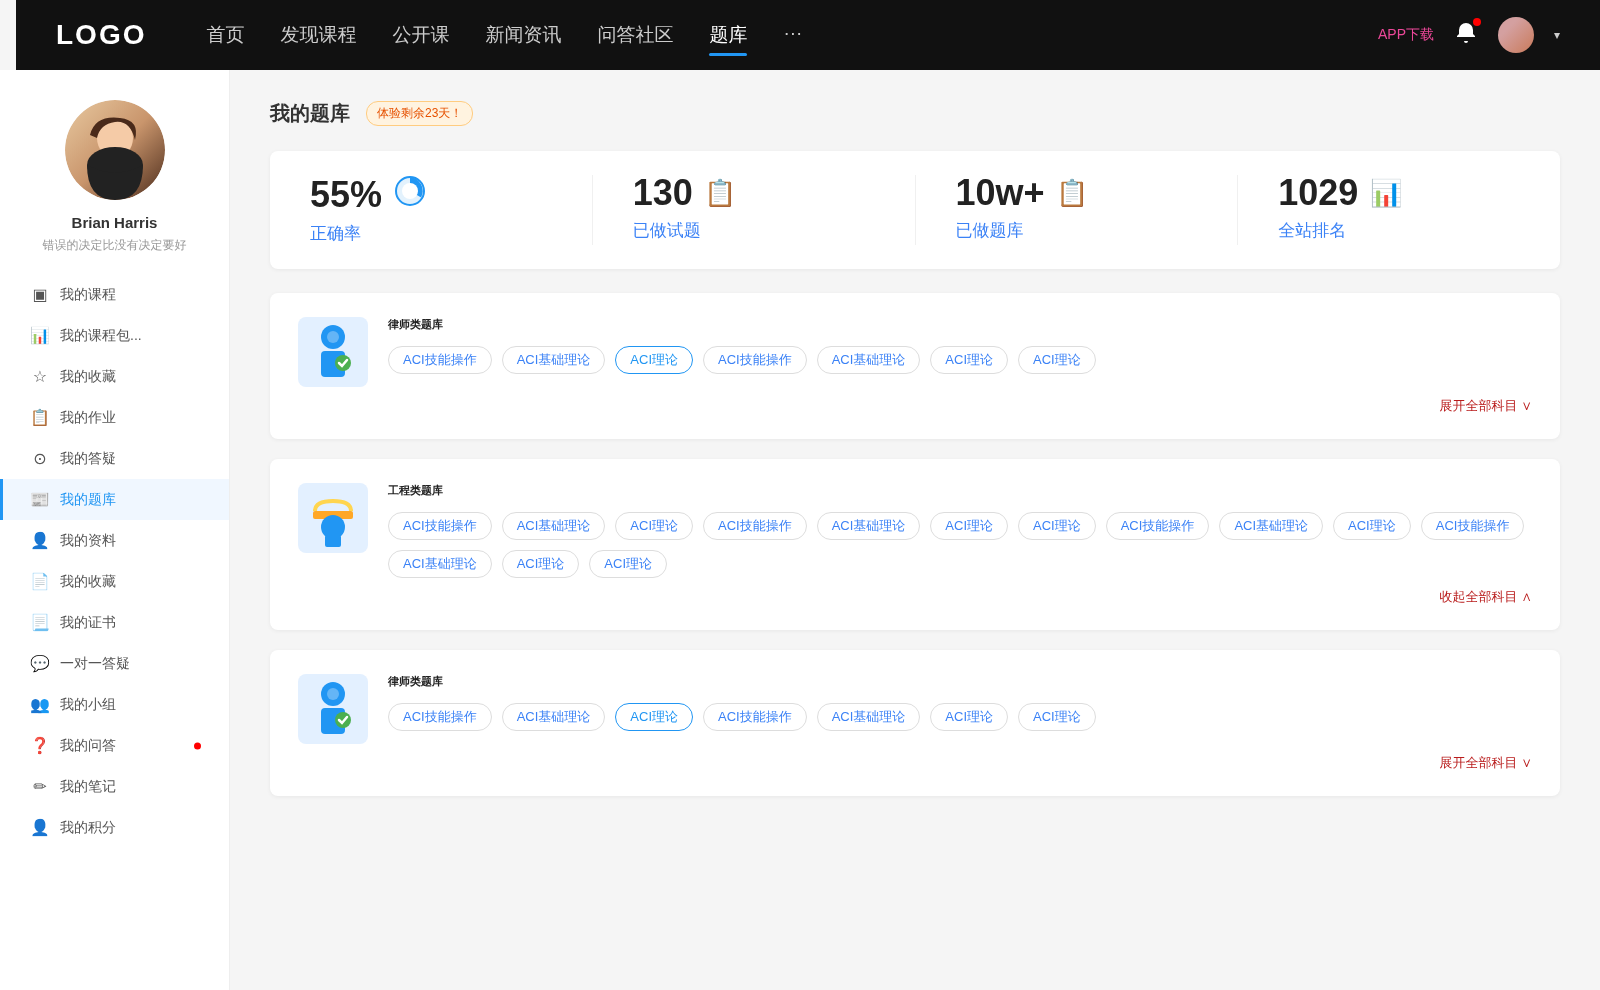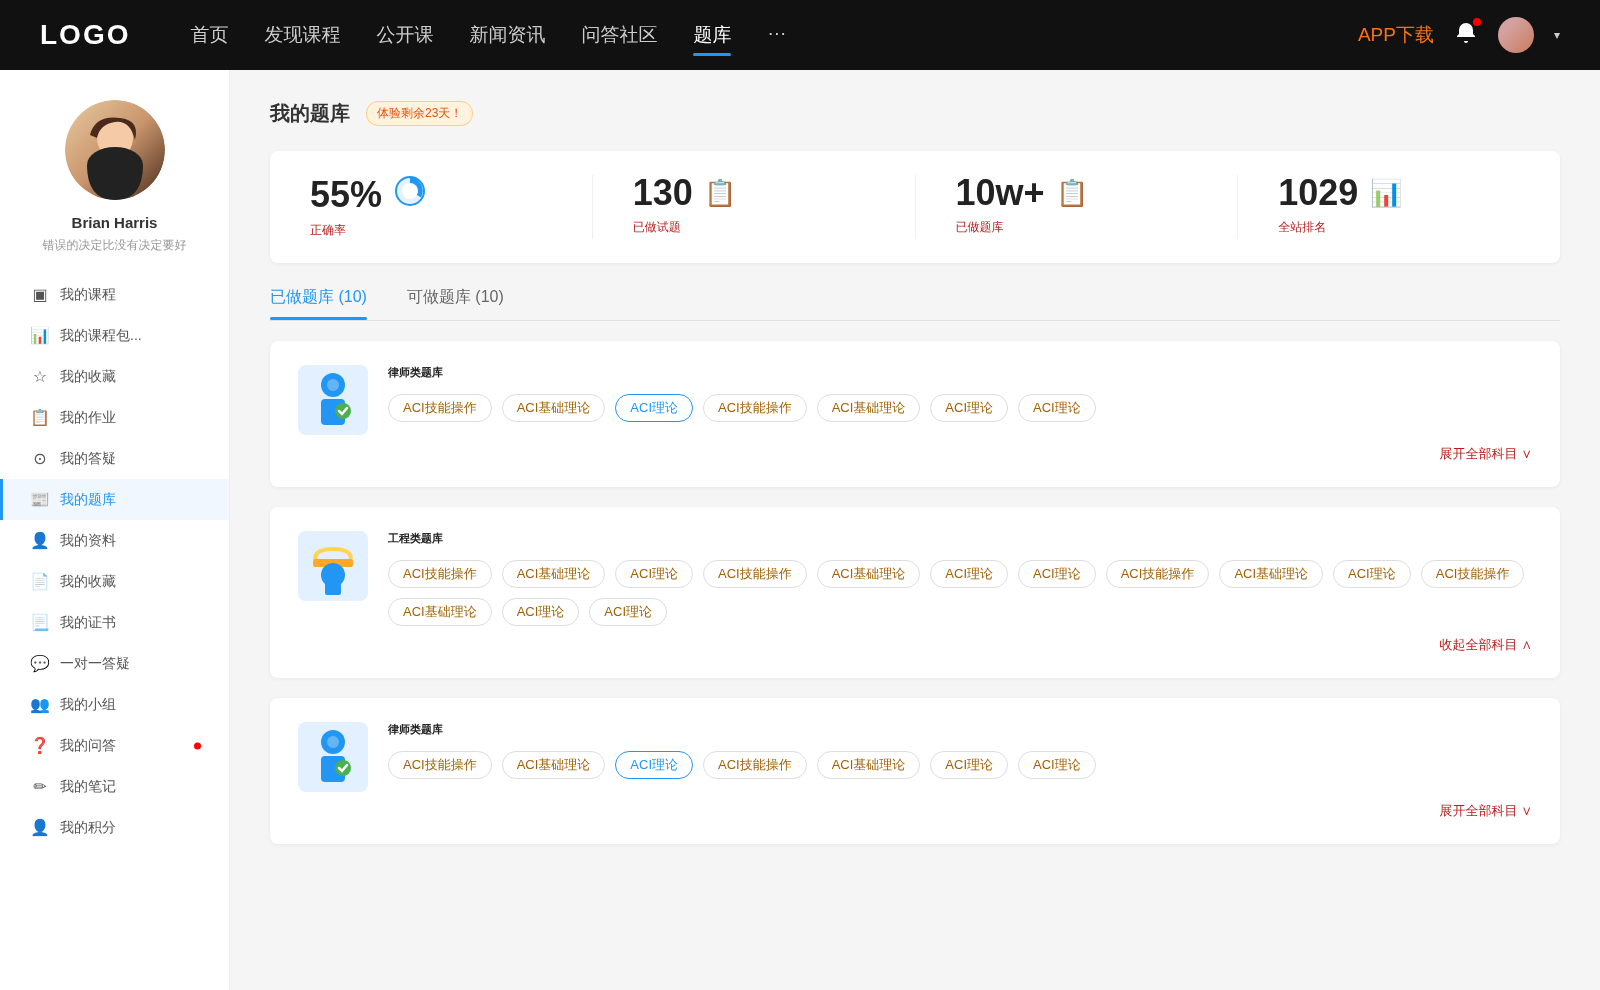--- a/index.html
+++ b/index.html
@@ -6,21 +6,21 @@
     body { font-family: 'PingFang SC', 'Microsoft YaHei', sans-serif; background: #f5f5f5; min-height: 990px; }
 
     
     .navbar {
       background: #111;
       height: 70px;
       display: flex;
       align-items: center;
       padding: 0 40px;
       position: fixed;
-      top: 0; left: 0; right: 0;
+      top: 0; left: 16px; right: 0;
       z-index: 100;
     }
     .navbar-logo {
       color: #fff;
       font-size: 28px;
       font-weight: bold;
       letter-spacing: 2px;
       margin-right: 60px;
     }
     .navbar-nav {
@@ -46,22 +46,22 @@
       height: 3px;
       background: #2196f3;
       border-radius: 2px;
     }
     .navbar-right {
       display: flex;
       align-items: center;
       gap: 20px;
     }
     .nav-app-download {
-      color: #f97316;
-      font-size: 19px;
+      color: #ec4899;
+      font-size: 14px;
       cursor: pointer;
     }
     .nav-bell {
       position: relative;
       cursor: pointer;
     }
     .nav-bell-icon {
       width: 24px;
       height: 24px;
       fill: #fff;
@@ -225,22 +225,22 @@
     .stat-value {
       font-size: 36px;
       font-weight: 700;
       color: #222;
       line-height: 1;
     }
     .stat-icon {
       font-size: 28px;
     }
     .stat-label {
-      font-size: 12px;
-      color: #b91c1c;
+      font-size: 17px;
+      color: #3b82f6;
       margin-top: 8px;
     }
 
     
     .tabs-row {
       display: flex;
       gap: 40px;
       margin-bottom: 20px;
       border-bottom: 1px solid #e0e0e0;
       padding-bottom: 0;
@@ -296,21 +296,21 @@
       color: #222;
       margin-bottom: 14px;
     }
     .bank-tags {
       display: flex;
       flex-wrap: wrap;
       gap: 10px;
     }
     .bank-tag {
       font-size: 13px;
-      color: #a16207;
+      color: #3b82f6;
       border: 1px solid #ddd;
       border-radius: 16px;
       padding: 4px 14px;
       cursor: pointer;
     }
     .bank-tag.selected {
       border-color: #2196f3;
       color: #2196f3;
       background: #fff;
     }
@@ -474,24 +474,20 @@
   </div>
         <div class="stat-item">
     <div class="stat-main">
       <span class="stat-value">1029</span>
       <span class="stat-icon"><span style="font-size:26px;color:#f44336">📊</span></span>
     </div>
     <span class="stat-label">全站排名</span>
   </div>
       </div>
 
-    <div class="tabs-row" id="tabs-row">
-        <div class="tab-item active">已做题库 (10)</div>
-        <div class="tab-item">可做题库 (10)</div>
-      </div>
 
     <div id="bank-cards">
         <div class="bank-card">
     <div class="bank-card-header">
       <div class="bank-icon-wrap">
               <svg width="48" height="58" viewBox="0 0 48 58" xmlns="http://www.w3.org/2000/svg">
   <circle cx="24" cy="14" r="12" fill="#2196f3"></circle>
   <rect x="12" y="28" width="24" height="26" rx="4" fill="#2196f3"></rect>
   <circle cx="24" cy="14" r="6" fill="#fff" opacity="0.3"></circle>
   <circle cx="34" cy="40" r="8" fill="#4caf50"></circle>

